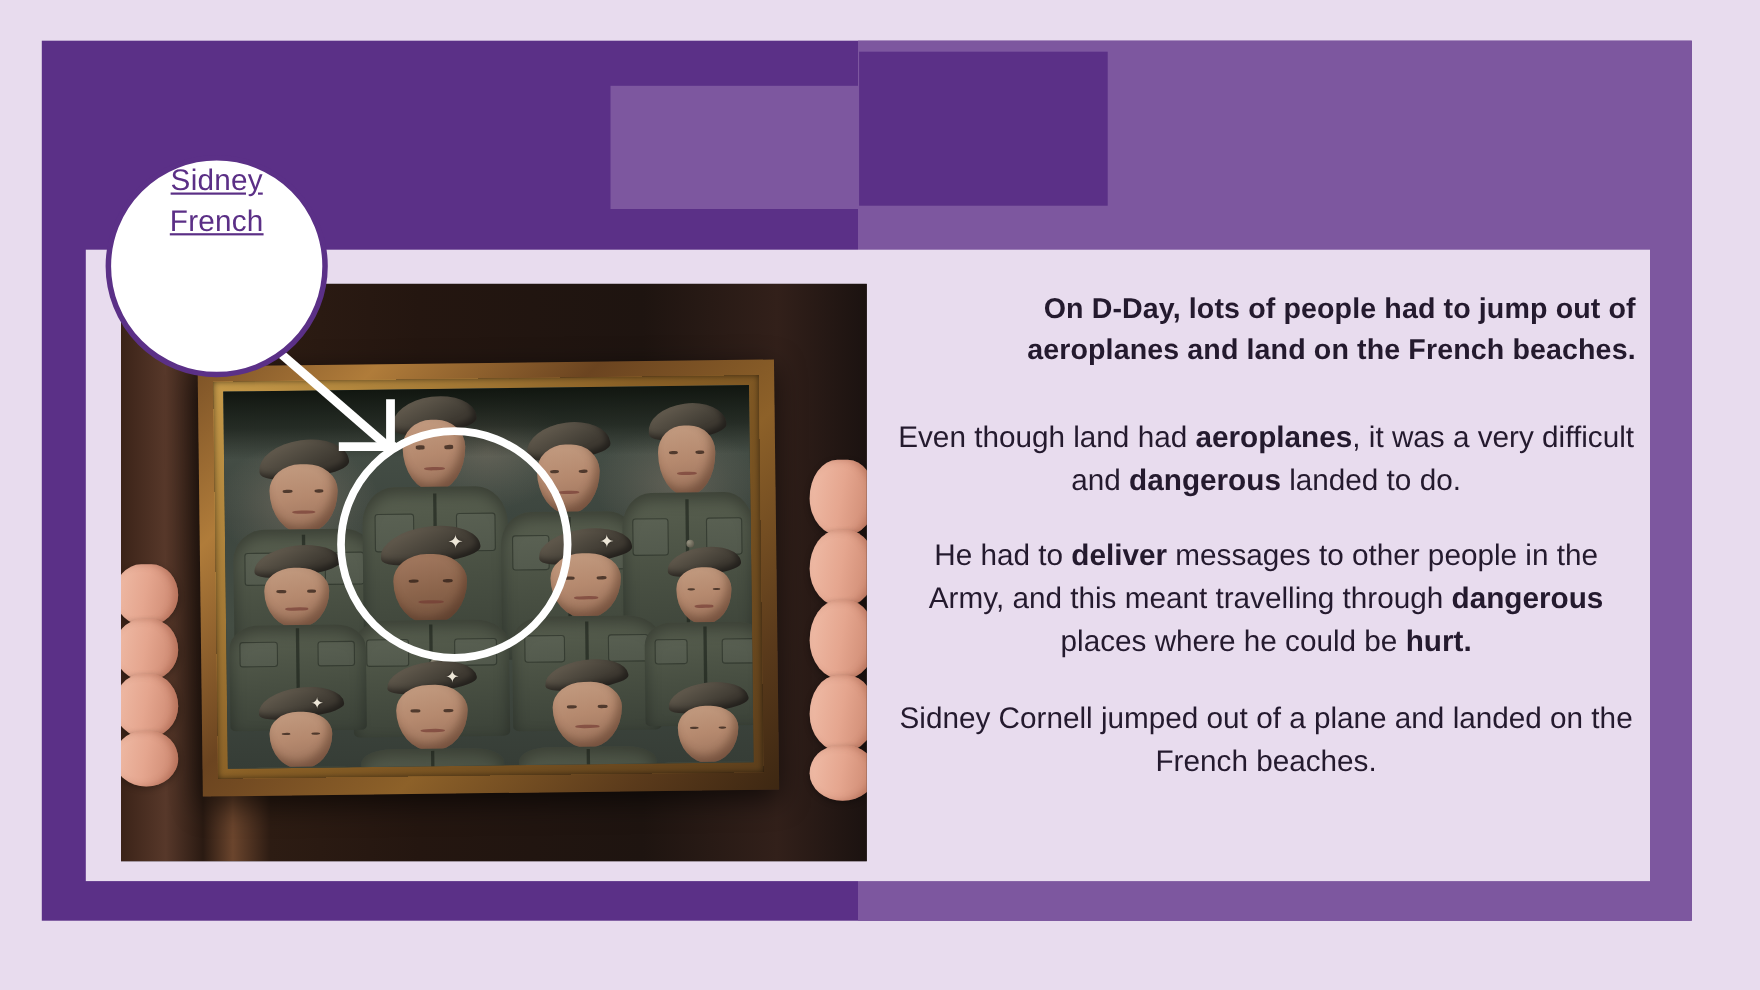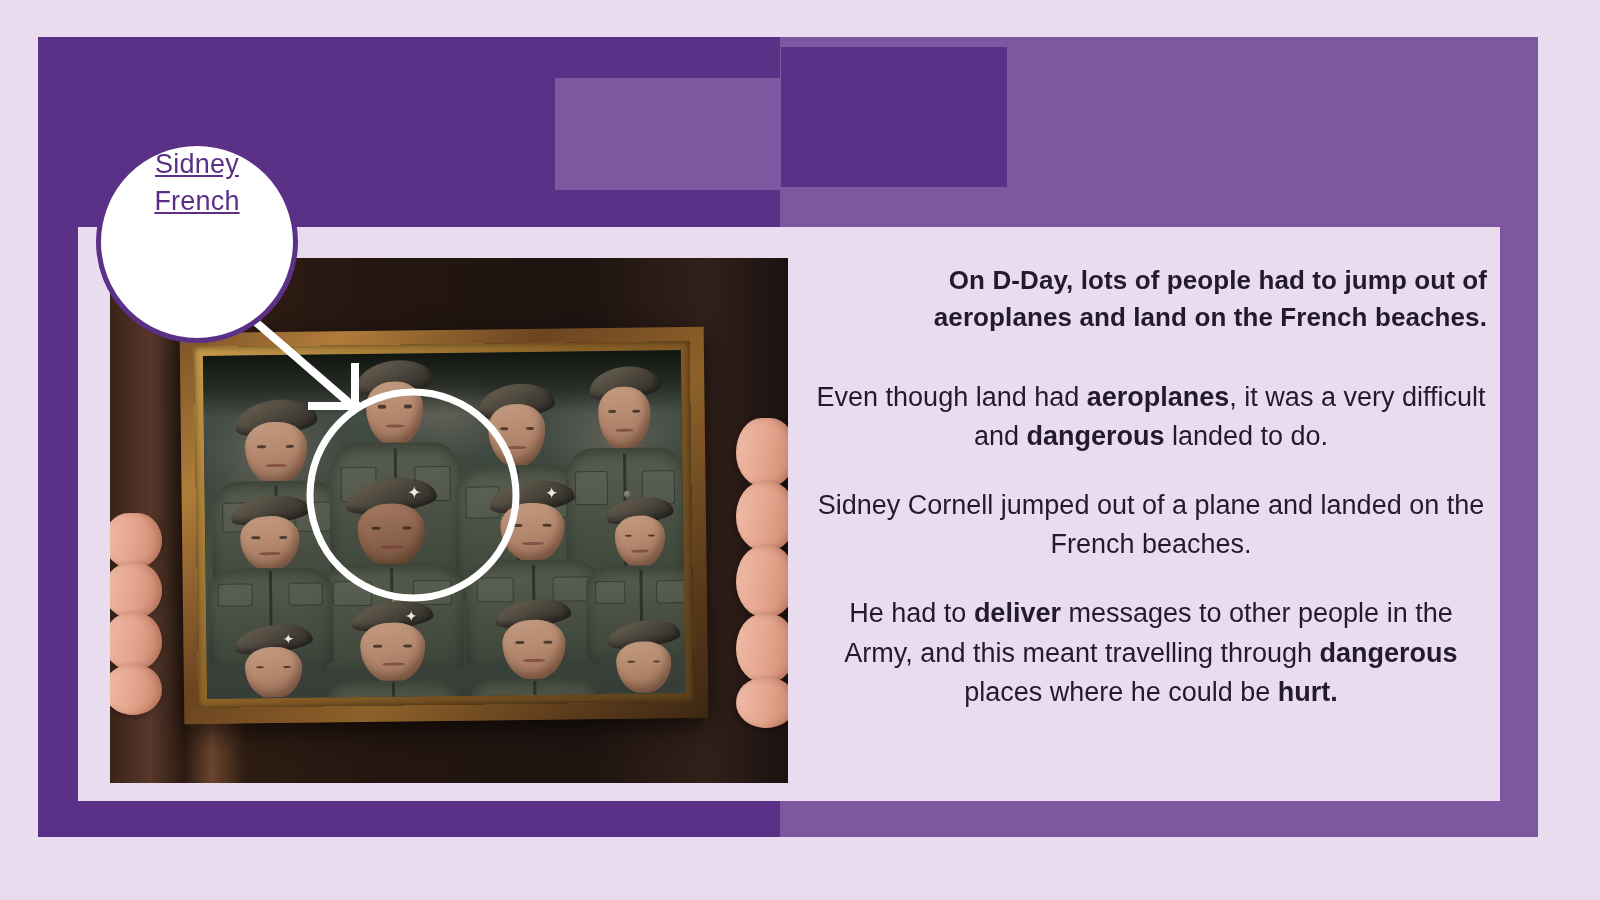--- a/index.html
+++ b/index.html
@@ -475,17 +475,17 @@
   </div>
 
   <div class="callout">
     <span>Sidney</span>
     <span>French</span>
   </div>
 
   <div class="text-col">
     <p class="para lead"><b>On D-Day, lots of people had to jump out of aeroplanes and land on the French beaches.</b></p>
     <p class="para"><span>Even though land had </span><b>aeroplanes</b><span>, it was a very difficult and </span><b>dangerous</b><span> landed to do.</span></p>
+    <p class="para"><span>He had to </span><b>deliver</b><span> messages to other people in the Army, and this meant travelling through </span><b>dangerous</b><span> places where he could be </span><b>hurt.</b></p>
     <p class="para"><span>Sidney Cornell jumped out of a plane and landed on the French beaches.</span></p>
-    <p class="para"><span>He had to </span><b>deliver</b><span> messages to other people in the Army, and this meant travelling through </span><b>dangerous</b><span> places where he could be </span><b>hurt.</b></p>
   </div>
 
 </div>
 
 </body></html>

